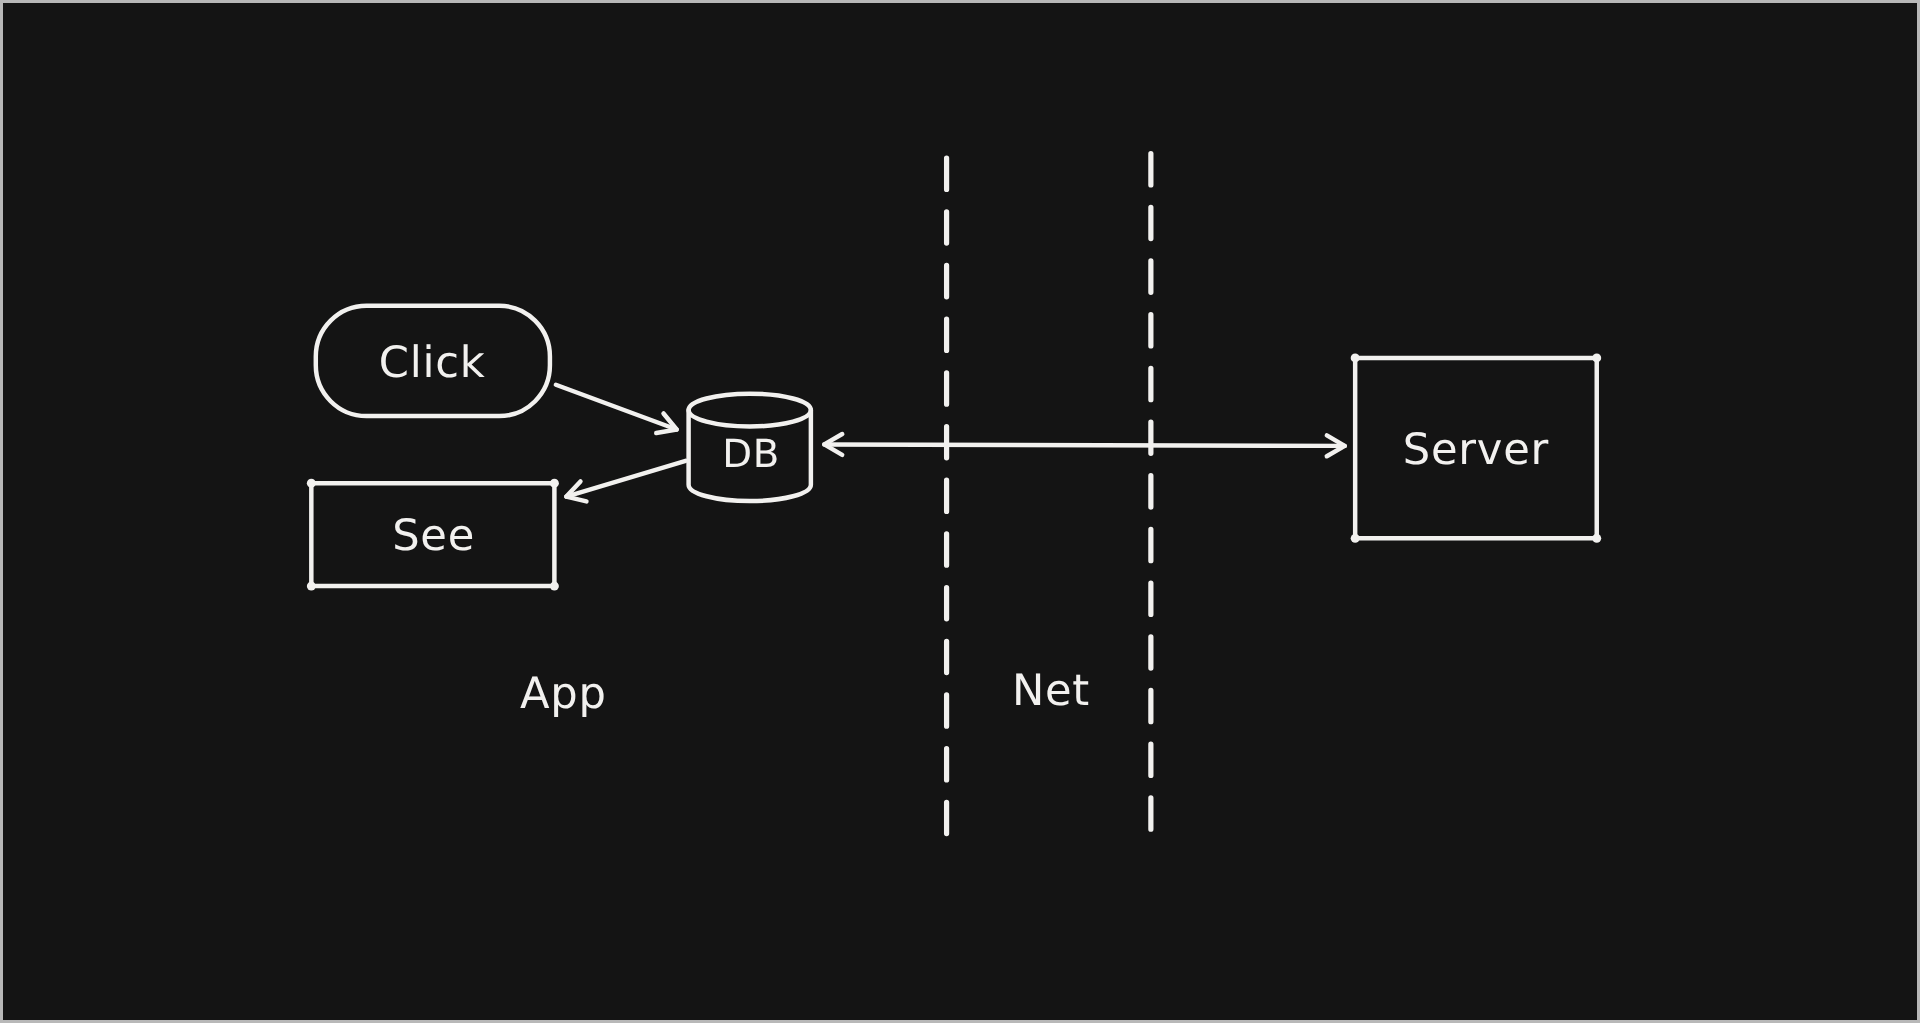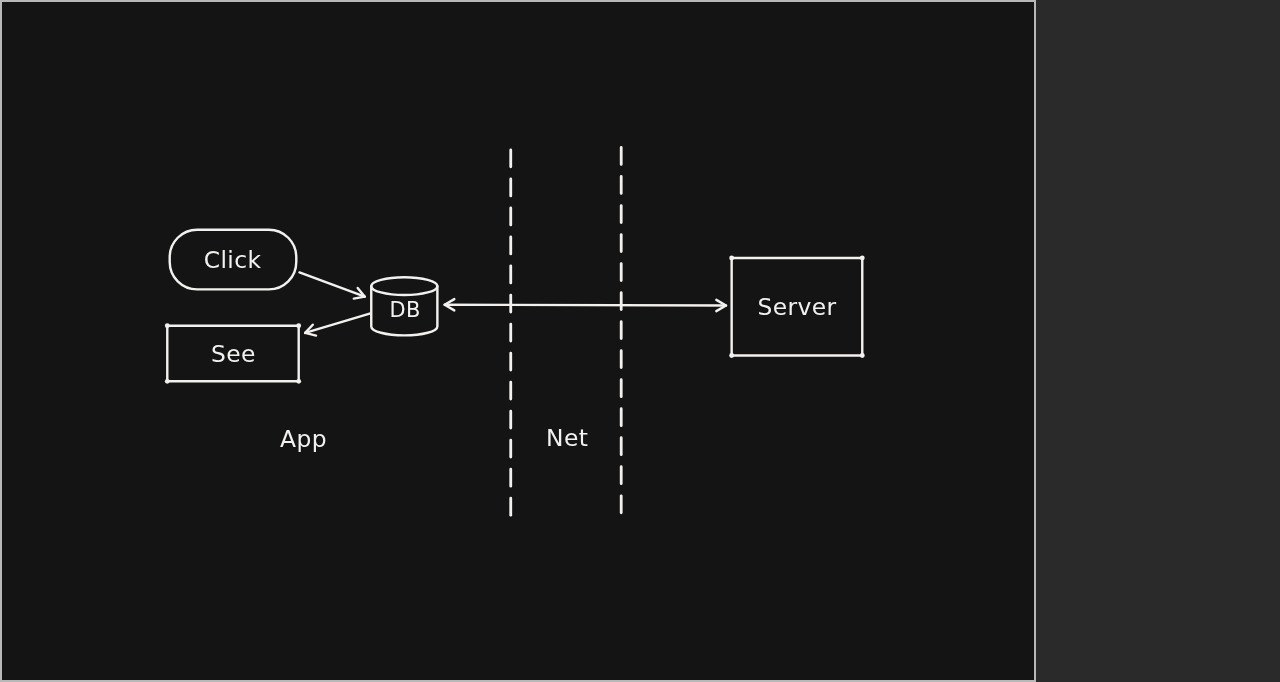--- a/index.html
+++ b/index.html
@@ -7,21 +7,21 @@
     --frame:#b8b8b8;
     --ink:#f2f1ef;
   }
   html,body{margin:0;padding:0;}
   body{
     background:#2a2a2a;
     font-family:"DejaVu Sans", sans-serif;
   }
   .frame{
     position:relative;
-    width:1036px;
+    width:1280px;
     height:682px;
     box-sizing:border-box;
     border:2px solid var(--frame);
     background:var(--bg);
     overflow:hidden;
   }
   svg.diagram{
     position:absolute;
     inset:0;
     width:100%;

